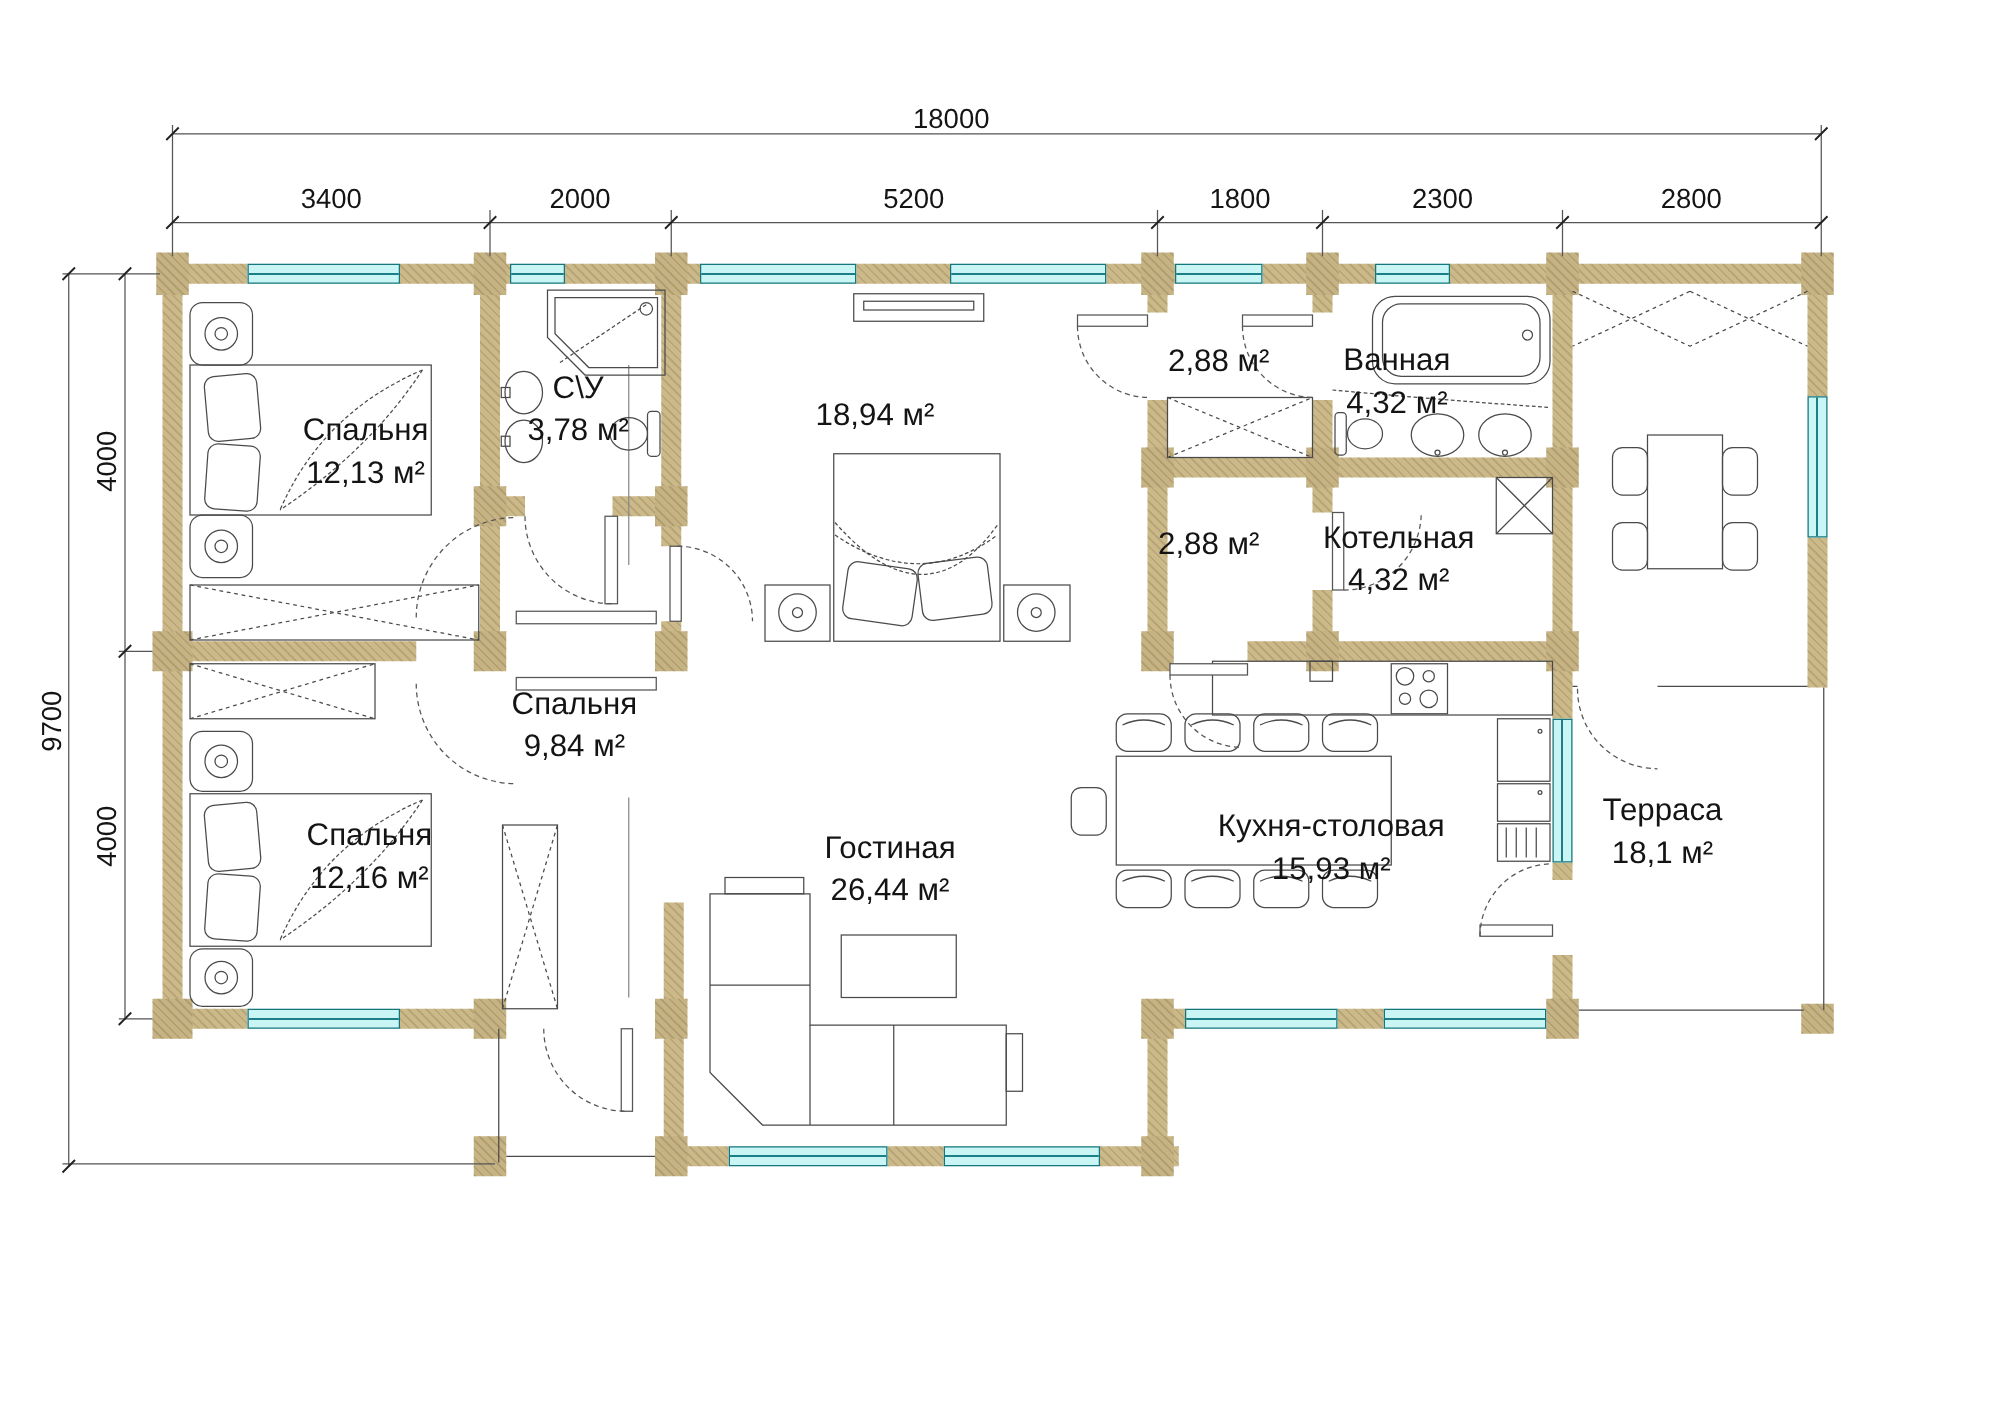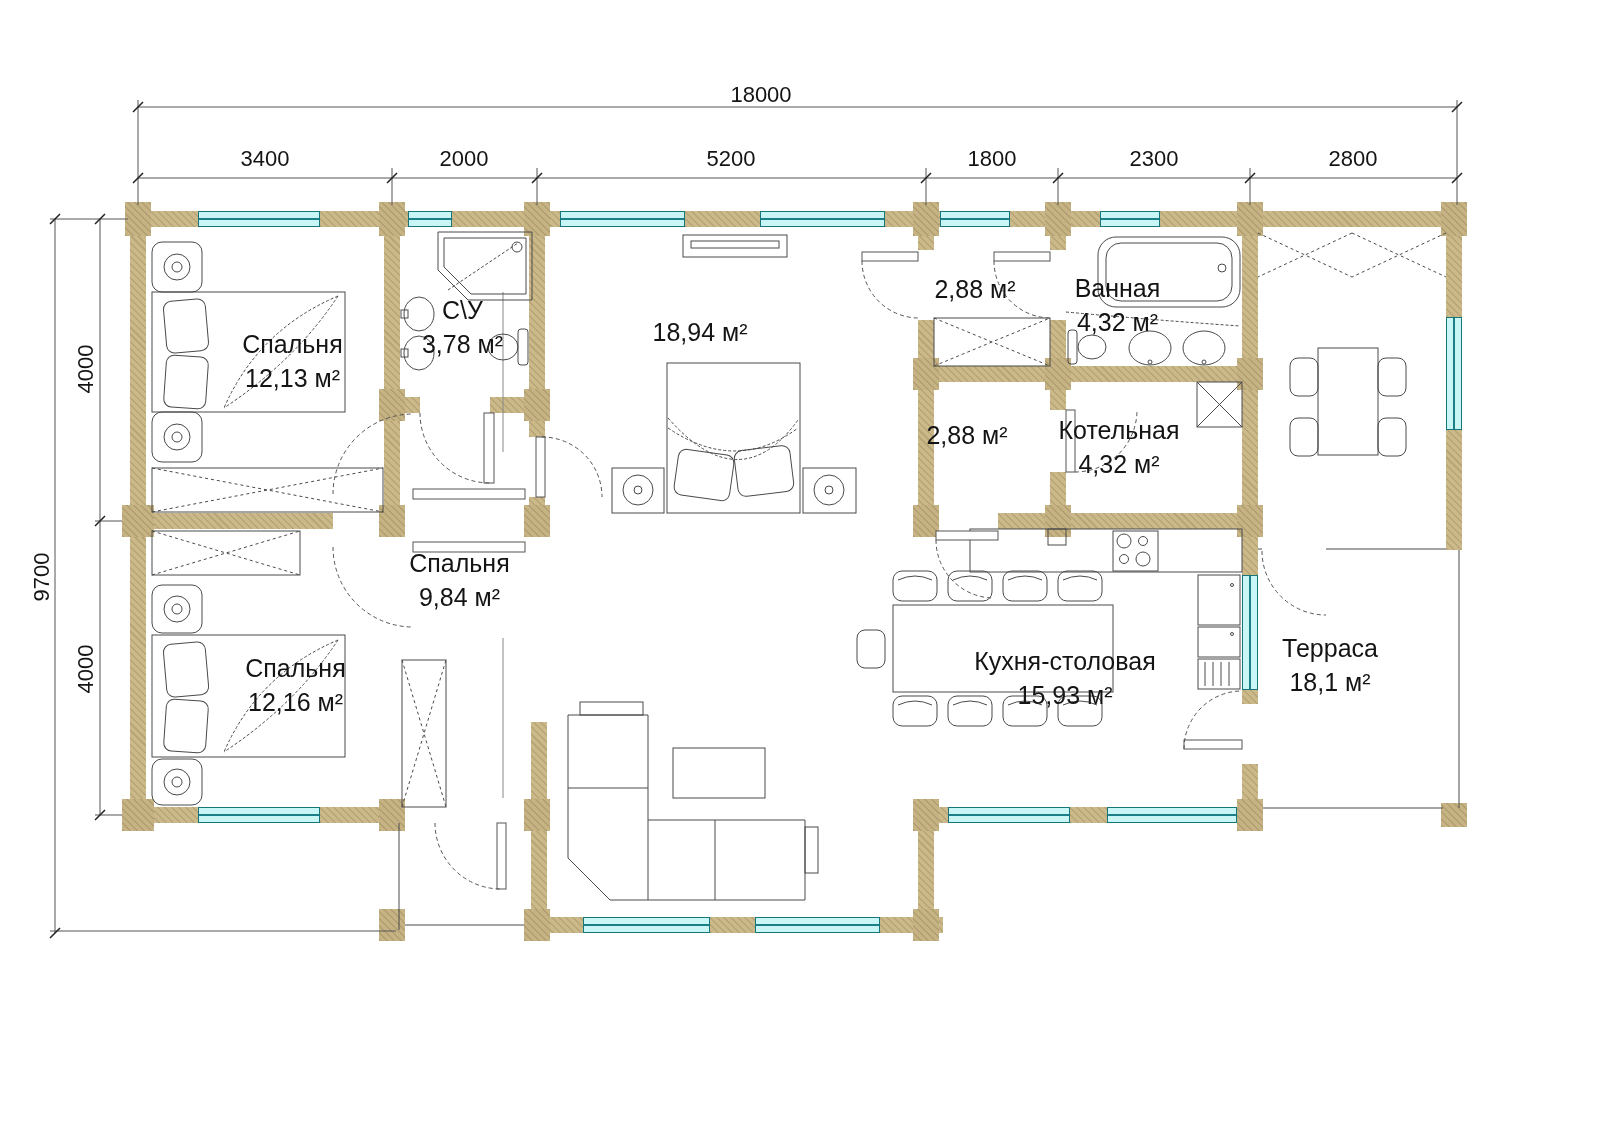--- a/index.html
+++ b/index.html
@@ -375,20 +375,24 @@
     <span>4,32 м²</span>
   </div>
   <div class="lbl" style="left:372px;top:547px;width:175px">
     <span>Спальня</span>
     <span>9,84 м²</span>
   </div>
   <div class="lbl" style="left:208px;top:652px;width:175px">
     <span>Спальня</span>
     <span>12,16 м²</span>
   </div>
+  <div class="lbl" style="left:622px;top:662px;width:180px">
+    <span>Гостиная</span>
+    <span>26,44 м²</span>
+  </div>
   <div class="lbl" style="left:955px;top:645px;width:220px">
     <span>Кухня-столовая</span>
     <span>15,93 м²</span>
   </div>
   <div class="lbl" style="left:1245px;top:632px;width:170px">
     <span>Терраса</span>
     <span>18,1 м²</span>
   </div>
 
   <div class="dim" style="left:711px;top:82px;width:100px">18000</div>

